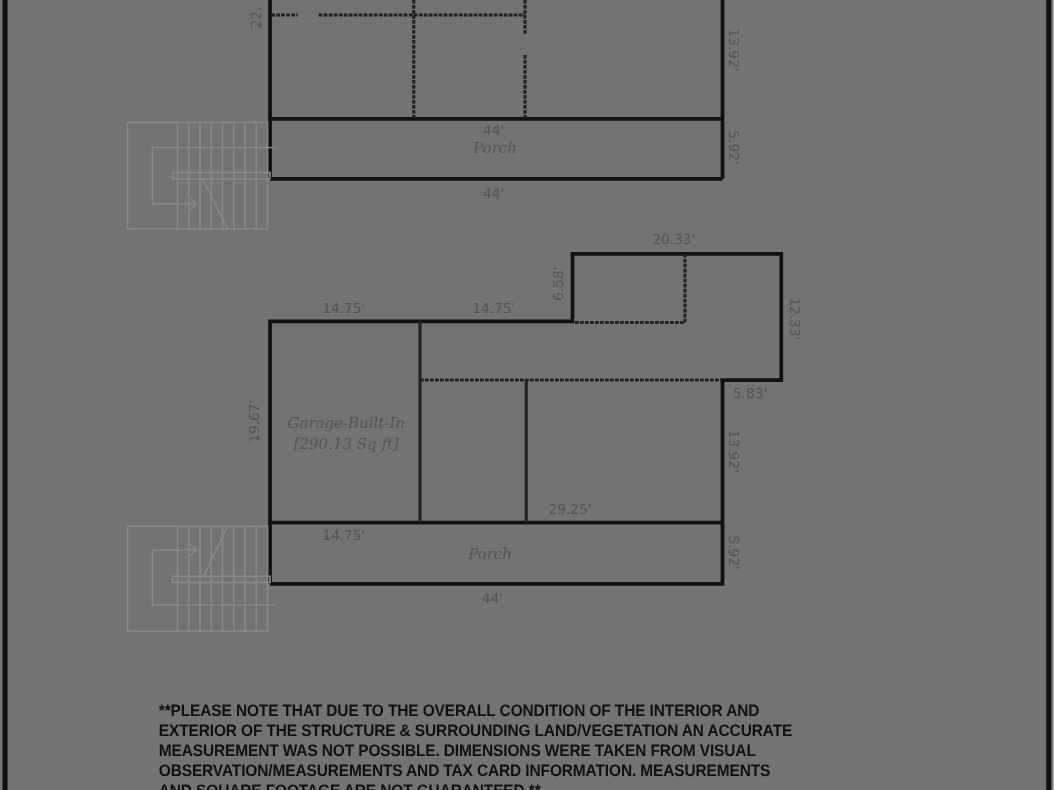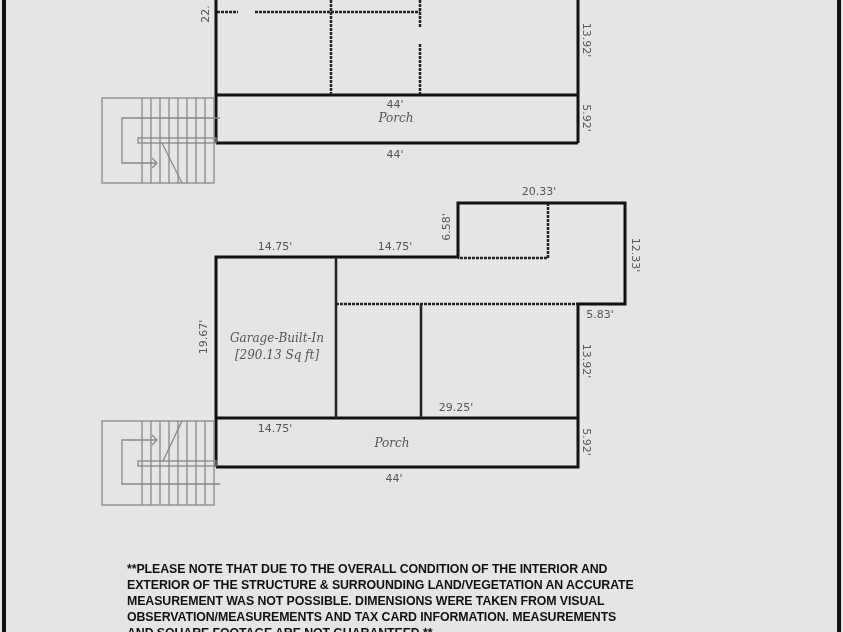--- a/index.html
+++ b/index.html
@@ -1,17 +1,17 @@
 <!DOCTYPE html>
 <html><head>
 <meta charset="utf-8">
 <style>
   html, body { margin:0; padding:0; background:#fff; }
   body { width:843px; height:632px; overflow:hidden; position:relative; font-family:"DejaVu Sans", sans-serif; }
-  .page { position:absolute; left:0; top:0; width:843px; height:632px; background:#e5e5e5; }
+  .page { position:absolute; left:0; top:0; width:843px; height:632px; background:#737373; }
   .border-left { position:absolute; left:2px; top:0; width:4px; height:632px; background:#111; }
   .border-right { position:absolute; left:837px; top:0; width:4px; height:632px; background:#111; }
   svg.plan { position:absolute; left:0; top:0; }
   .dim { font-family:"DejaVu Sans", sans-serif; font-size:11px; fill:#555; }
   .room { font-family:"DejaVu Serif", serif; font-size:12px; fill:#555; font-style:italic; }
   .wall { stroke:#111; stroke-width:3; fill:none; }
   .iwall { stroke:#222; stroke-width:2.5; fill:none; stroke-dasharray:none; }
   .dash { stroke:#222; stroke-width:2.5; fill:none; stroke-dasharray:3 1; }
   .stair { stroke:#888; stroke-width:1.3; fill:none; }
   .disclaimer {

